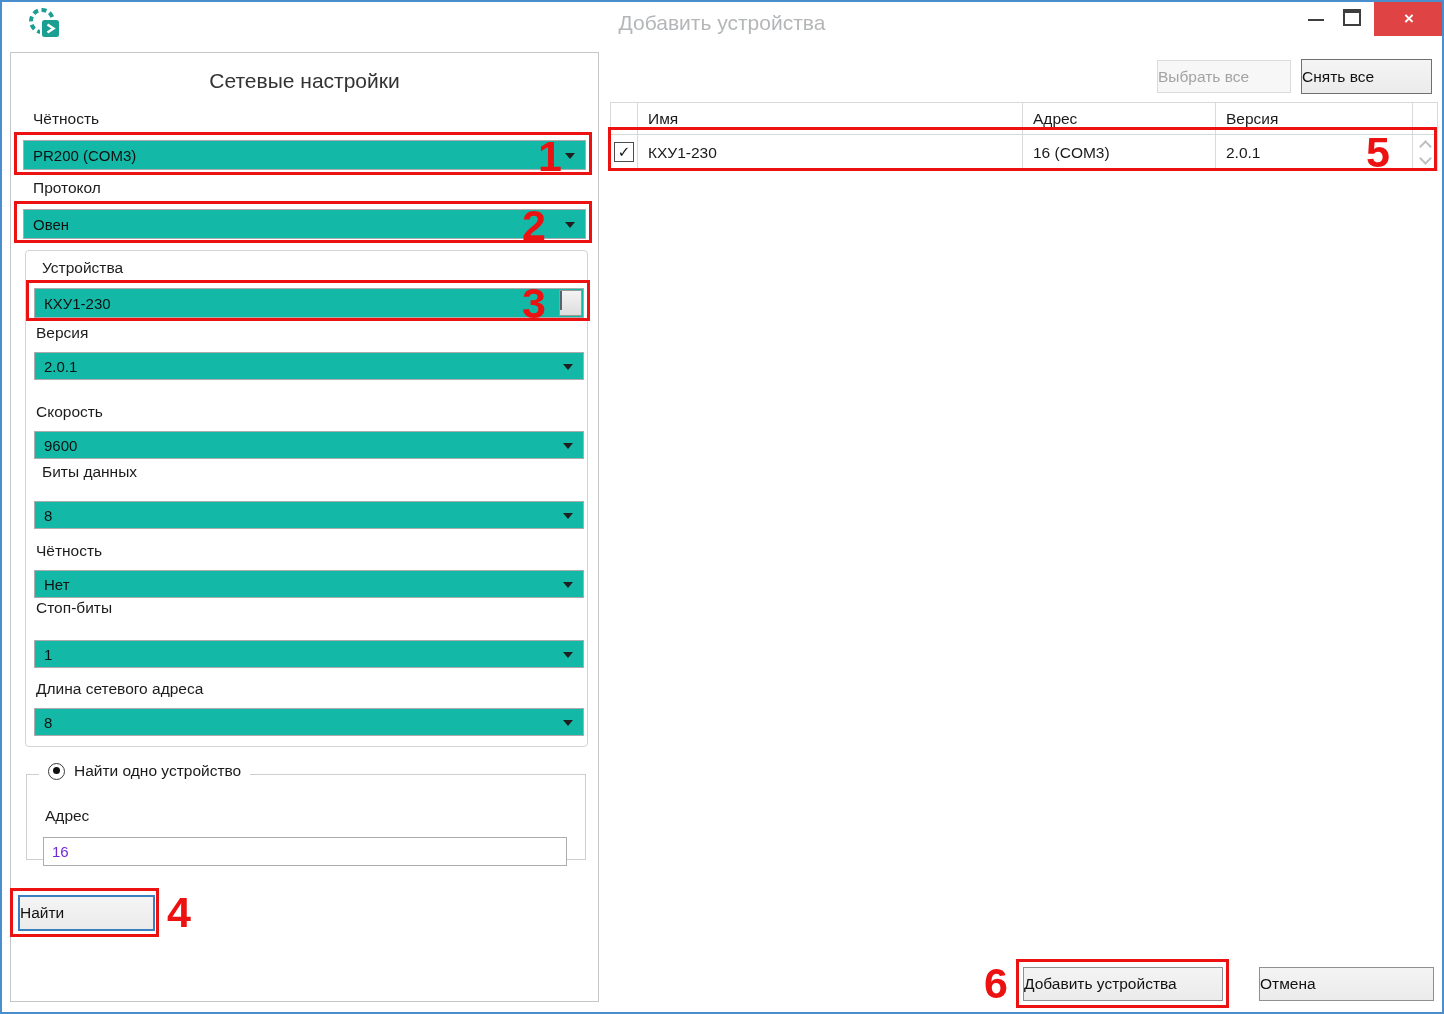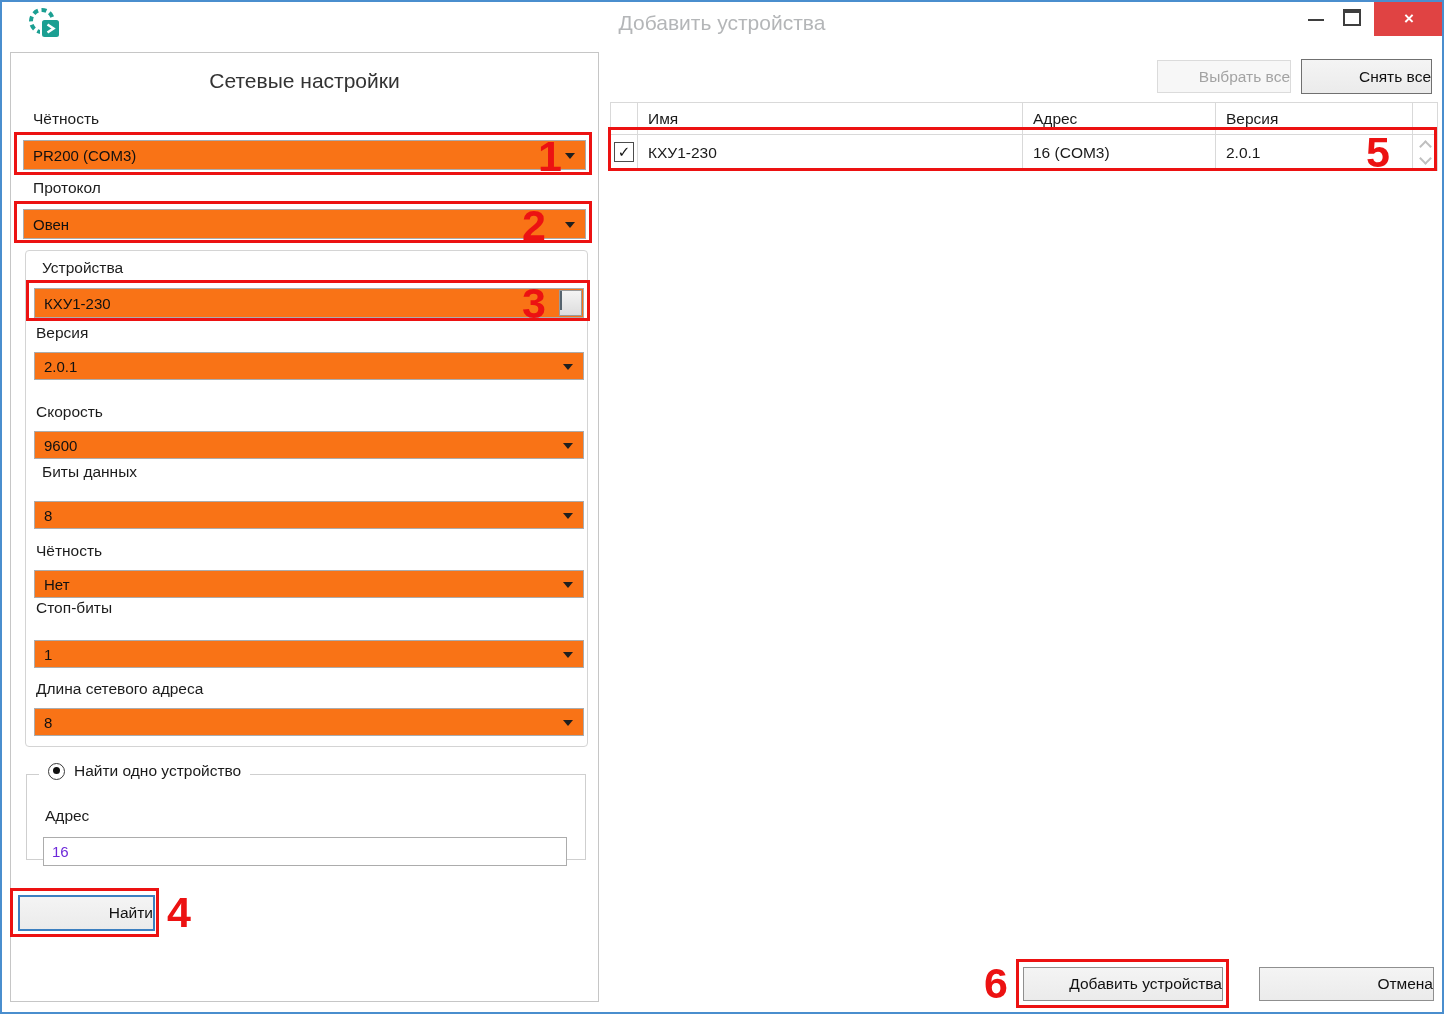--- a/index.html
+++ b/index.html
@@ -12,37 +12,37 @@
   .win-btn{position:absolute;cursor:default;}
   .dash{position:absolute;left:6px;top:15px;width:16px;height:2px;background:#3e3e3e;}
   .maxrect{position:absolute;left:4px;top:5px;width:14px;height:11px;border:2px solid #3e3e3e;border-top-width:4px;background:#fff;}
   .close-btn{position:absolute;left:1372px;top:0px;width:70px;height:34px;background:#e04343;
     color:#fff;text-align:center;line-height:34px;font-size:17px;font-weight:bold;}
   
   .panel{position:absolute;left:8px;top:50px;width:589px;height:950px;box-sizing:border-box;
     border:1px solid #c6c6c6;background:#fff;}
   .panel-heading{position:absolute;top:16px;left:0;width:100%;text-align:center;font-size:21px;color:#333;}
   .lbl{position:absolute;font-size:15.5px;color:#1c1c1c;white-space:nowrap;}
-  .combo{position:absolute;box-sizing:border-box;height:30px;border:1px solid #acacac;background:#f97316;
+  .combo{position:absolute;box-sizing:border-box;height:30px;border:1px solid #acacac;background:#14b8a6;
     font-size:15px;color:#111;padding:6px 30px 0 9px;white-space:nowrap;}
   .arrow{position:absolute;right:10px;top:12px;width:0;height:0;
     border-left:5px solid transparent;border-right:5px solid transparent;border-top:6px solid #1f1f1f;}
   .combo-btn{position:absolute;right:1px;top:1px;bottom:1px;width:23px;
     background:linear-gradient(#f4f4f4,#dddddd);border:1px solid #9a9a9a;box-sizing:border-box;}
   .chev{width:8px;height:8px;border-right:2px solid #56646f;border-bottom:2px solid #56646f;
     transform:rotate(45deg);margin:6px auto 0 auto;}
   .grpbox{position:absolute;box-sizing:border-box;border:1px solid #d4d4d4;border-radius:4px;background:#fff;}
   .grpbox-thin{position:absolute;box-sizing:border-box;border:1px solid #cfcfcf;background:#fff;}
   .legend{position:absolute;top:-13px;left:12px;background:#fff;padding:0 9px;display:flex;align-items:center;gap:9px;font-size:15.5px;}
   .radio{width:17px;height:17px;box-sizing:border-box;border:1.5px solid #3a3a3a;border-radius:50%;position:relative;background:#fff;}
   .radio::after{content:"";position:absolute;left:3.5px;top:3.5px;width:7px;height:7px;border-radius:50%;background:#101010;}
   .txt-input{position:absolute;box-sizing:border-box;height:29px;border:1px solid #acacac;background:#fff;
     font-size:15px;color:#6d28d9;padding-left:8px;font-family:"Liberation Sans","DejaVu Sans",sans-serif;}
   .btn{position:absolute;box-sizing:border-box;background:linear-gradient(#f4f4f4,#ebebeb);
-    border:1px solid #8f8f8f;font-size:15.5px;color:#111;text-align:right;cursor:default;}
+    border:1px solid #8f8f8f;font-size:15.5px;color:#111;text-align:left;cursor:default;}
   .btn-disabled{background:#f7f7f7;border-color:#dbdbdb;color:#a3a3a3;}
   .btn-focus{border:2px solid #3c7fc0;}
   
   .dev-table{position:absolute;left:608px;top:100px;width:828px;box-sizing:border-box;border:1px solid #d9d9d9;background:#fff;}
   .trow{display:grid;grid-template-columns:27px 385px 193px 197px 1fr;}
   .thead{height:31px;border-bottom:1px solid #d9d9d9;}
   .tbody{height:35px;}
   .cell{box-sizing:border-box;border-right:1px solid #d9d9d9;overflow:hidden;white-space:nowrap;}
   .cell:last-child{border-right:none;}
   .hcell{font-size:15.5px;color:#1a1a1a;line-height:31px;padding-left:10px;}

